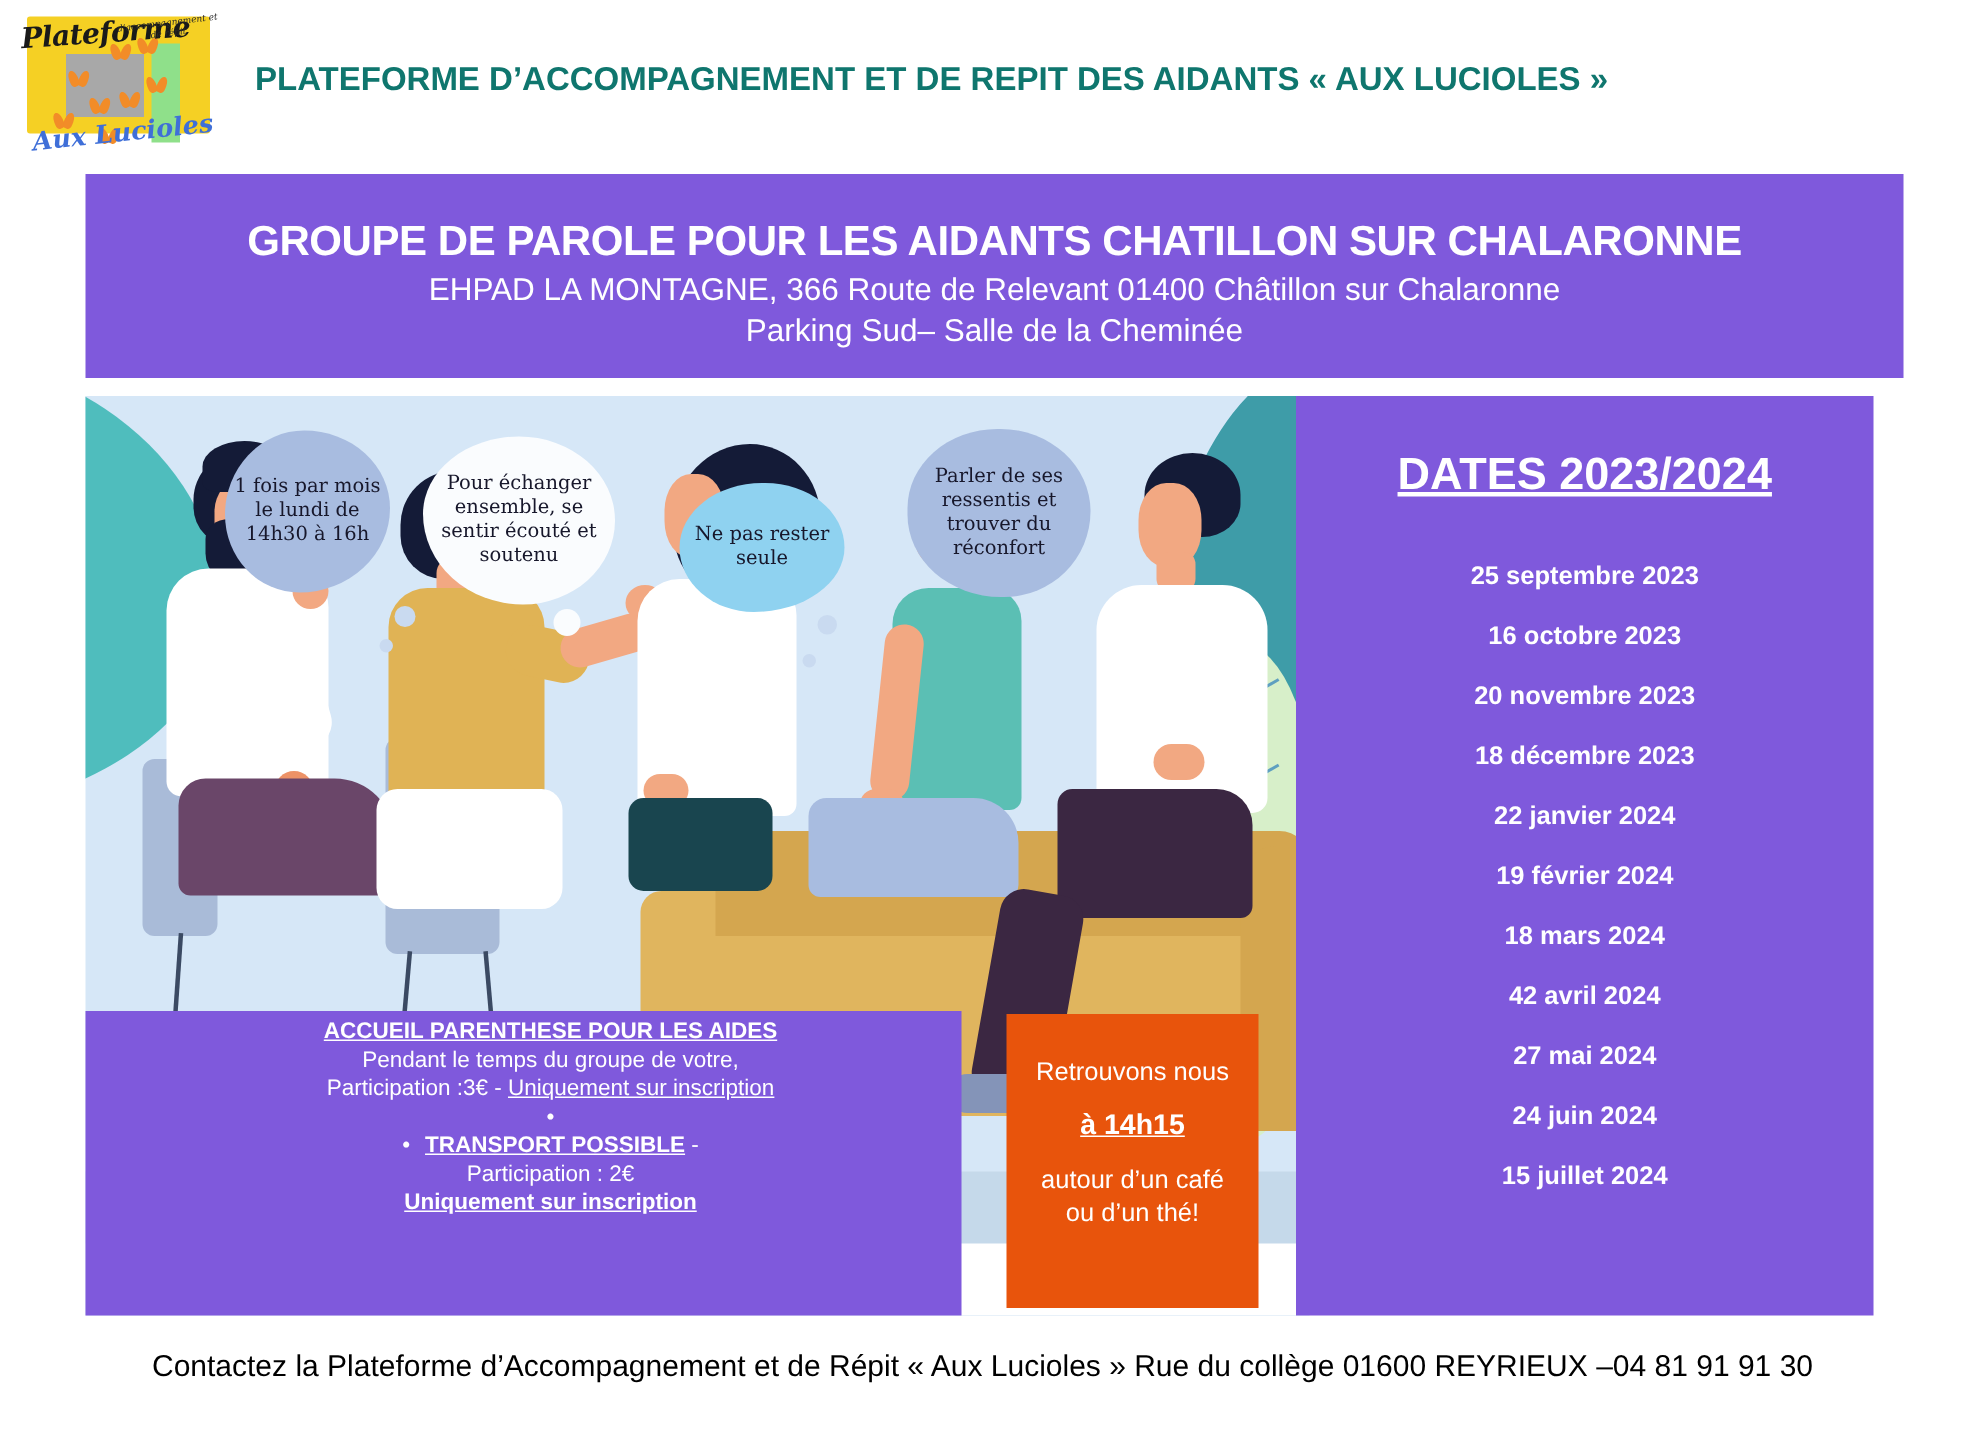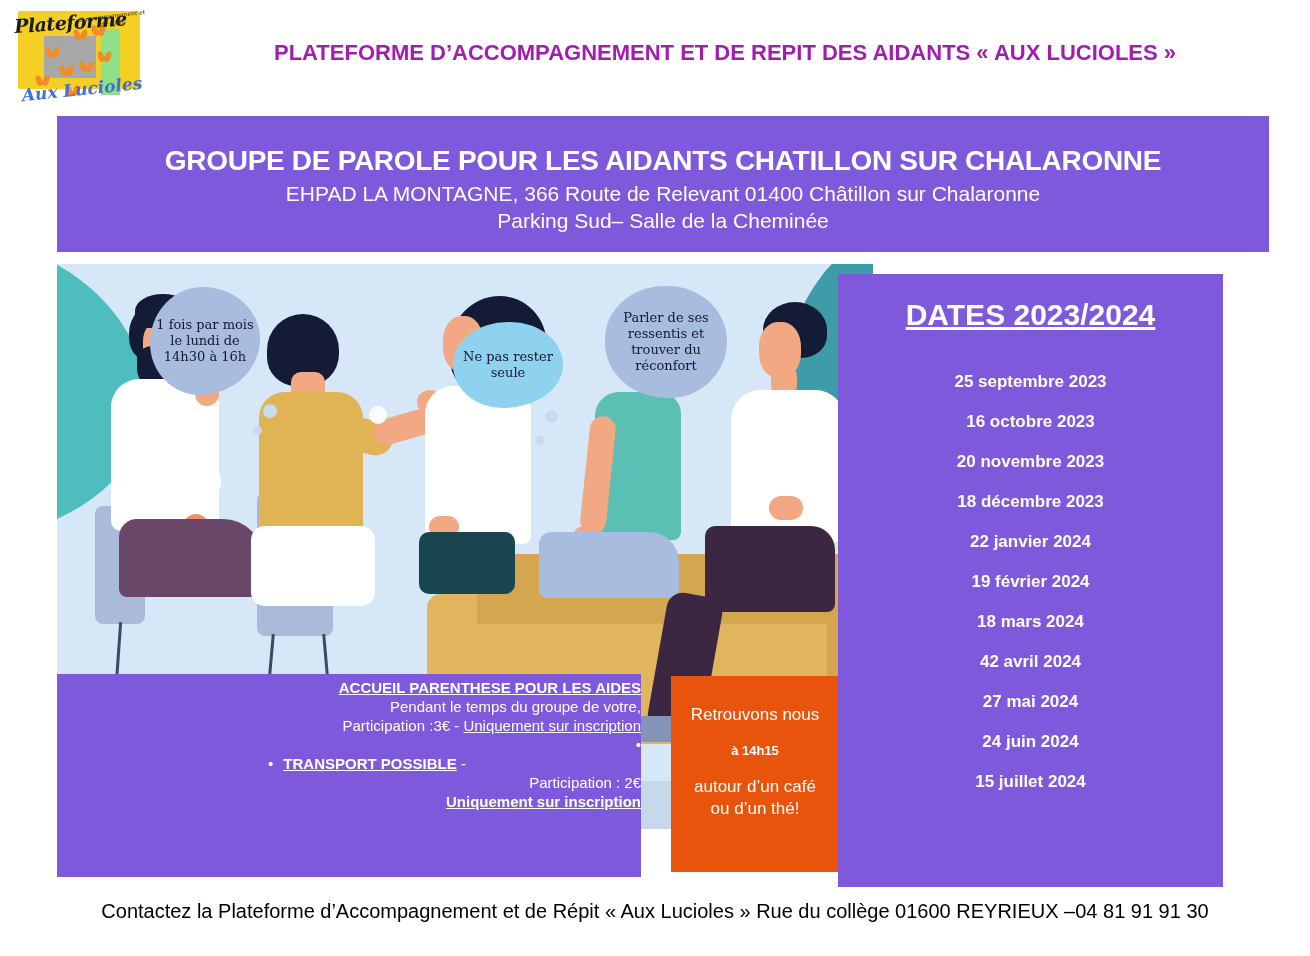--- a/index.html
+++ b/index.html
@@ -60,22 +60,21 @@
   .bfly{position:absolute;width:13px;height:11px;}
   .bfly:before,.bfly:after{
     content:"";position:absolute;top:0;width:6px;height:11px;
     background:#F28C28;border-radius:60% 60% 40% 40%;
   }
   .bfly:before{left:0;transform:rotate(-22deg);}
   .bfly:after{right:0;transform:rotate(22deg);}
 
   #header-title{
     position:absolute;left:170px;top:40px;width:1110px;
-    text-align:center;
-    font-size:22px;font-weight:bold;color:#a21caf;
+    font-size:22px;font-weight:bold;color:#0f766e;
     letter-spacing:0px;
   }
 
   
   #banner{
     position:absolute;left:57px;top:116px;width:1212px;height:136px;
     background:#7F59DC;
     color:#ffffff;text-align:center;
   }
   #banner .b1{
@@ -143,44 +142,44 @@
   .hair{background:#141B37;position:absolute;}
   .skin{background:#F2A882;position:absolute;}
   .chair{position:absolute;background:#A9BBD8;border-radius:8px;}
   .chairleg{position:absolute;background:#3B4A63;width:3px;}
   .sofa{position:absolute;background:#E0B55E;}
   .sofa-d{position:absolute;background:#D4A64F;}
 
   
   #infobox{
     position:absolute;left:57px;top:674px;width:584px;height:203px;
-    background:#7F59DC;color:#ffffff;text-align:right;
+    background:#7F59DC;color:#ffffff;text-align:center;
     font-size:15px;line-height:19px;
     padding-top:4px;box-sizing:border-box;padding-left:36px;
   }
   #infobox .h{font-weight:bold;text-decoration:underline;font-size:15px;}
   #infobox .u{text-decoration:underline;}
   #infobox .bulletrow{display:flex;align-items:center;justify-content:center;gap:10px;}
   #infobox .bdot{font-size:15px;line-height:19px;}
   #infobox .strong-u{font-weight:bold;text-decoration:underline;}
 
   
   #orangebox{
     position:absolute;left:671px;top:676px;width:168px;height:196px;
     background:#E8540C;color:#ffffff;text-align:center;
     font-size:17px;line-height:22px;
     padding-top:28px;box-sizing:border-box;
   }
-  #orangebox .ob-time{font-weight:bold;font-size:13px;}
+  #orangebox .ob-time{font-weight:bold;text-decoration:underline;font-size:19px;}
 
   
   #dates{
-    position:absolute;left:838px;top:264px;width:385px;height:613px;
+    position:absolute;left:864px;top:264px;width:385px;height:613px;
     background:#7F59DC;color:#ffffff;text-align:center;
-    padding-top:24px;box-sizing:border-box;margin-top:10px;
+    padding-top:36px;box-sizing:border-box;
   }
   #dates .d-title{
     font-size:30px;font-weight:bold;text-decoration:underline;
     margin-bottom:40px;
   }
   #dates .d-sub{font-size:23px;font-weight:bold;margin-bottom:22px;}
   #dates .d-item{font-size:17px;font-weight:bold;margin-bottom:20px;}
 
   
   #footer{
@@ -297,20 +296,21 @@
     <div style="position:absolute;left:576px;top:452px;width:56px;height:26px;background:#8494B8;border-radius:12px;"></div>
   </div>
 
   <div class="dotb" style="left:206px;top:140px;width:14px;height:14px;"></div>
   <div class="dotb" style="left:196px;top:162px;width:9px;height:9px;"></div>
   <div class="dotw" style="left:312px;top:142px;width:18px;height:18px;"></div>
   <div class="dotb" style="left:488px;top:146px;width:13px;height:13px;"></div>
   <div class="dotb" style="left:478px;top:172px;width:9px;height:9px;"></div>
 
   <div class="bub" id="bub1">1 fois par mois le lundi de 14h30 à 16h</div>
+  <div class="bub" id="bub2">Pour échanger ensemble, se sentir écouté et soutenu</div>
   <div class="bub" id="bub3">Ne pas rester seule</div>
   <div class="bub" id="bub4">Parler de ses ressentis et trouver du réconfort</div>
 </div>
 
 <div id="infobox">
   <div class="h">ACCUEIL PARENTHESE POUR LES AIDES</div>
   <div>Pendant le temps du groupe de votre,</div>
   <div>
     <span>Participation :3€ - </span><span class="u">Uniquement sur inscription</span>
   </div>

